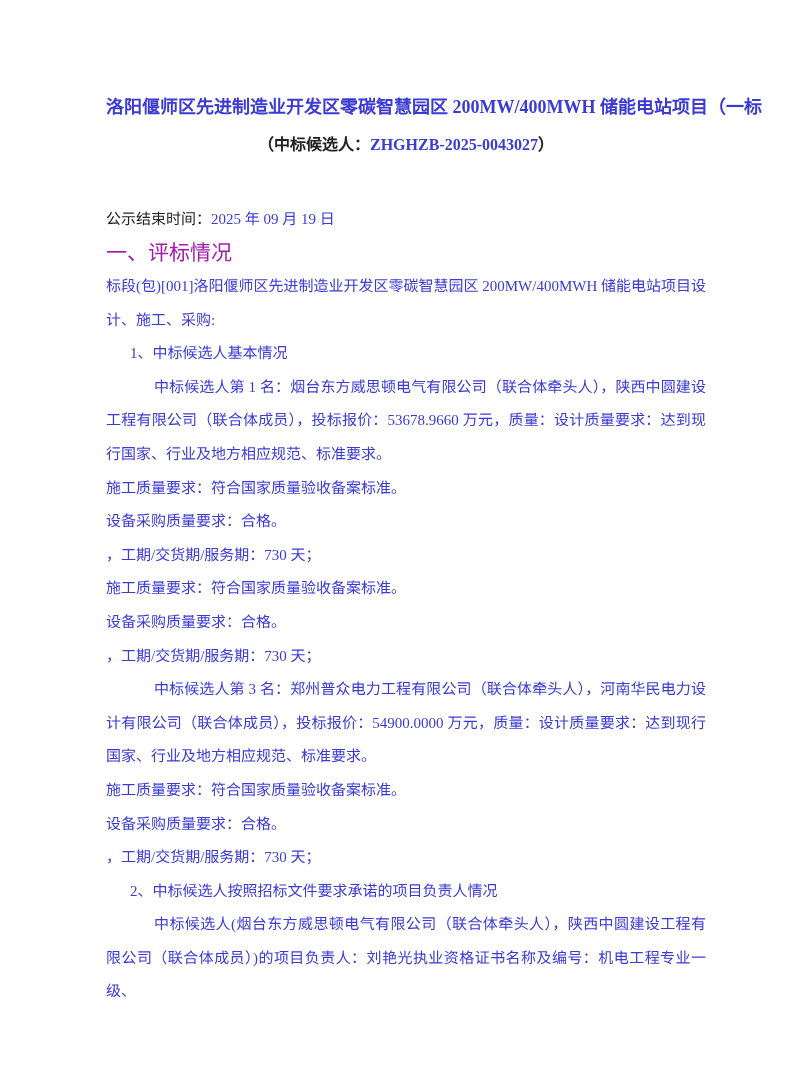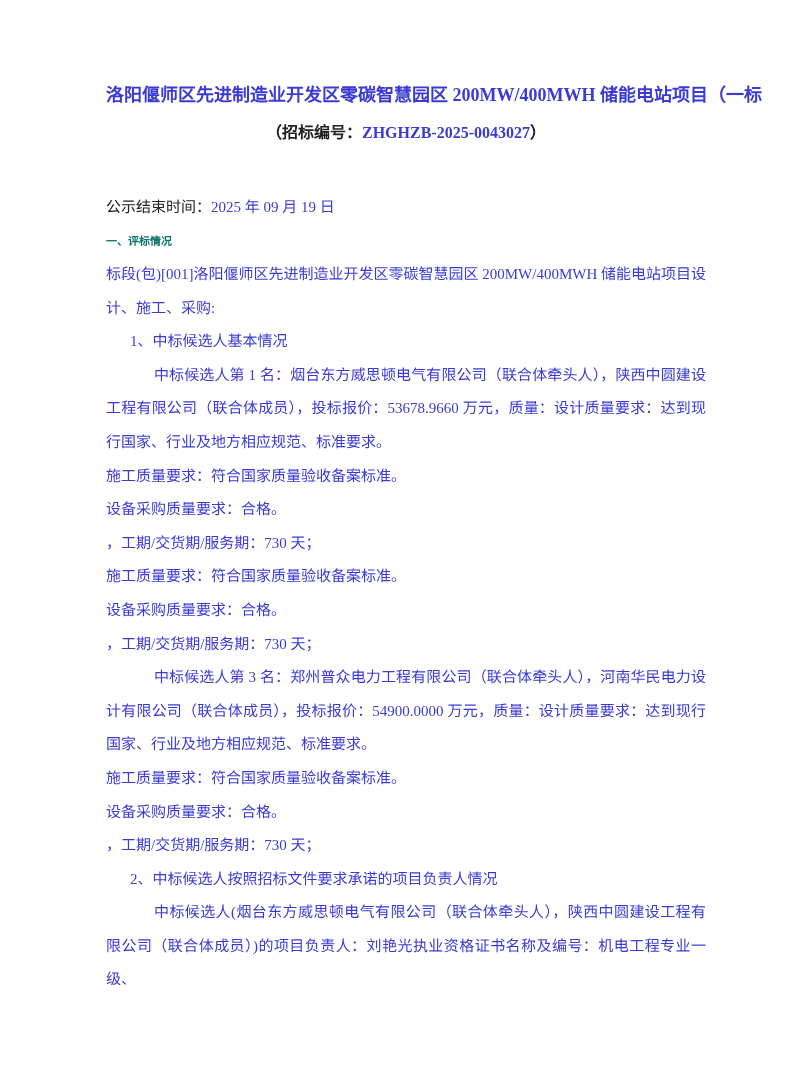--- a/index.html
+++ b/index.html
@@ -8,20 +8,21 @@
     background: #ffffff;
     overflow: hidden;
     font-family: "Liberation Serif", "DejaVu Serif", serif;
   }
   .page {
     width: 800px; height: 1048px;
     background: #ffffff;
     box-sizing: border-box;
     padding: 76px 94px 15px 106px;
     overflow: hidden;
+    margin-top: 12px;
   }
   .title-line {
     color: #3b3bd4;
     font-weight: bold;
     font-size: 18px;
     line-height: 38px;
     text-align: center;
     white-space: nowrap;
   }
   .subtitle-line {
@@ -34,43 +35,43 @@
   }
   .subtitle-line .tender-no { color: #3b3bd4; }
   .meta-line {
     margin-top: 38px;
     font-size: 15px;
     line-height: 34px;
     color: #222222;
   }
   .meta-line .meta-value { color: #3b3bd4; }
   .section-heading {
-    font-size: 11px;
-    font-weight: bold;
-    color: #0f766e;
+    font-size: 21px;
+    font-weight: normal;
+    color: #a21caf;
     line-height: 34px;
   }
   .para {
     font-size: 15px;
     line-height: 33.6px;
     color: #3b3bd4;
     text-align: justify;
     margin: 0;
   }
   .indent-1 { text-indent: 24px; }
   .indent-2 { text-indent: 48px; }
 </style>
 </head>
 <body>
 
 <div class="page">
 
   <div class="title-line">洛阳偃师区先进制造业开发区零碳智慧园区 200MW/400MWH 储能电站项目（一标</div>
 
-  <div class="subtitle-line"><span>（招标编号：</span><span class="tender-no">ZHGHZB-2025-0043027</span><span>）</span></div>
+  <div class="subtitle-line"><span>（中标候选人：</span><span class="tender-no">ZHGHZB-2025-0043027</span><span>）</span></div>
 
   <div class="meta-line"><span>公示结束时间：</span><span class="meta-value">2025 年 09 月 19 日</span></div>
 
   <div class="section-heading">一、评标情况</div>
 
   <p class="para">标段(包)[001]洛阳偃师区先进制造业开发区零碳智慧园区 200MW/400MWH 储能电站项目设计、施工、采购:</p>
   <p class="para indent-1">1、中标候选人基本情况</p>
   <p class="para indent-2">中标候选人第 1 名：烟台东方威思顿电气有限公司（联合体牵头人），陕西中圆建设工程有限公司（联合体成员），投标报价：53678.9660 万元，质量：设计质量要求：达到现行国家、行业及地方相应规范、标准要求。</p>
   <p class="para">施工质量要求：符合国家质量验收备案标准。</p>
   <p class="para">设备采购质量要求：合格。</p>

